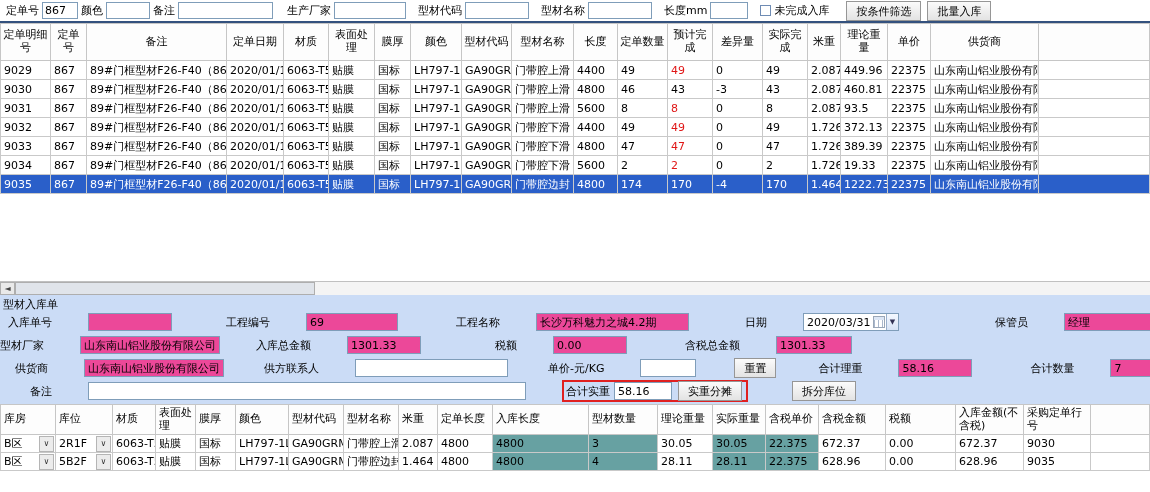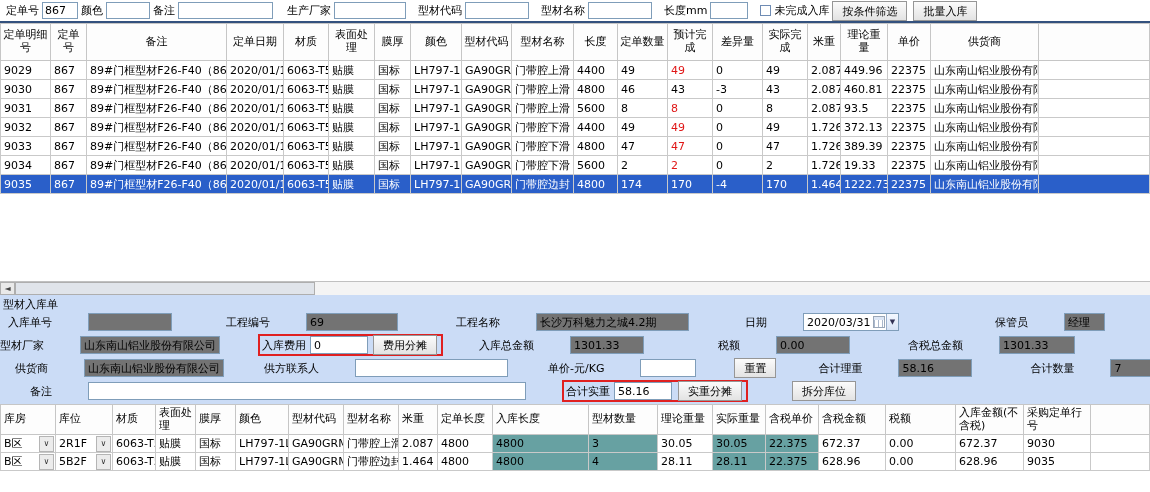--- a/index.html
+++ b/index.html
@@ -24,21 +24,21 @@
 
 .hscroll { height: 14px; display: flex; align-items: stretch; background: #f4f4f4; border-top: 1px solid #c0c0c0; }
 .hs-btn { width: 15px; background: #e9e9e9; border: 1px solid #aeaeae; font-size: 8px; line-height: 11px; text-align: center; color: #444; }
 .hs-thumb { width: 300px; background: #e0e4ea; border: 1px solid #aeaeae; }
 
 .bottom-section { background: #cbdcf6; height: 182px; padding-top: 1px; }
 .section-title { height: 14px; padding: 1px 4px 0 3px; }
 .form-row { display: flex; align-items: center; height: 22px; margin-top: 1px; gap: 32px; }
 .lbl { white-space: nowrap; }
 input.bf { height: 18px; border: 1px solid #7f9db9; background: #fff; padding: 0 3px; font-family: inherit; font-size: 11px; }
-input.ro { background: #737373; }
+input.ro { background: #ec4899; }
 .redbox { display: flex; align-items: center; border: 2px solid #e02020; height: 22px; padding: 0 4px 0 2px; }
 .date-wrap { display: flex; align-items: center; border: 1px solid #7f9db9; background: #fff; height: 18px; width: 96px; }
 .date-text { flex: 1; padding: 0 3px; }
 .cal-icon { width: 13px; height: 12px; border: 1px solid #9aa7b8; background:
   linear-gradient(#dce6f5 3px, transparent 3px),
   repeating-linear-gradient(90deg, #aab8cc 0 1px, transparent 1px 4px); margin-right: 1px; }
 .dd-btn { width: 14px; height: 16px; background: linear-gradient(#f4f8ff, #d8e4f6); border-left: 1px solid #9ab0cc; font-size: 7px; line-height: 16px; text-align: center; color: #335; }
 .blue-cb-label { color: #7fa0d0; text-align: center; }
 
 .bgrid-wrap { background: #fff; height: 76px; margin-top: 2px; overflow: hidden; }
@@ -63,21 +63,21 @@
     <span class="flbl" style="margin-left:14px">生产厂家</span>
     <input class="f" style="width: 72px;" value="">
     <span class="flbl" style="margin-left:12px">型材代码</span>
     <input class="f" style="width: 64px;" value="">
     <span class="flbl" style="margin-left:12px">型材名称</span>
     <input class="f" style="width: 64px;" value="">
     <span class="flbl" style="margin-left:12px">长度mm</span>
     <input class="f" style="width: 38px;" value="">
     <span class="cb" style="margin-left:12px"></span>
     <span class="flbl">未完成入库</span>
-    <button class="btn" style="margin-left:0">按条件筛选</button>
+    <button class="btn" style="margin-left:14px">按条件筛选</button>
     <button class="btn" style="margin-left:6px">批量入库</button>
   </div>
 
   <div class="grid-area">
     <table class="grid main-grid">
       <colgroup>
         <col style="width:50px">
           <col style="width:36px">
           <col style="width:140px">
           <col style="width:57px">
@@ -297,34 +297,29 @@
     <input class="bf ro" style="width: 92px; margin-left: 4px;" value="69">
     <span class="lbl" style="margin-left:26px">工程名称</span>
     <input class="bf ro" style="width: 162px; margin-left: 4px;" value="长沙万科魅力之城4.2期">
     <span class="lbl" style="margin-left:24px">日期</span>
     <span class="date-wrap" style="margin-left:4px">
       <span class="date-text">2020/03/31</span>
       <span class="cal-icon"></span>
       <span class="dd-btn">▼</span>
     </span>
     <span class="lbl" style="margin-left:64px">保管员</span>
-    <input class="bf ro" style="width: 41px; margin-left: 4px;" value="经理">
+    <input class="bf ro" style="width: 87px; margin-left: 4px;" value="经理">
     <span class="cb" style="margin-left:22px;background:#dce8f8"></span>
     <span class="lbl blue-cb-label" style="margin-left:4px">入库确认</span>
     <button class="btn" style="margin-left:6px">复制库房库位</button>
   </div>
 
   <div class="form-row">
     <span class="lbl" style="">型材厂家</span>
     <input class="bf ro" style="width: 140px; margin-left: 4px;" value="山东南山铝业股份有限公司">
-    <div class="redbox" style="margin-left:6px">
-      <span class="lbl">入库费用</span>
-      <input class="bf" style="width: 58px; margin-left: 4px;" value="0">
-      <button class="btn" style="margin-left:5px">费用分摊</button>
-    </div>
     <span class="lbl" style="margin-left:4px">入库总金额</span>
     <input class="bf ro" style="width: 74px; margin-left: 4px;" value="1301.33">
     <span class="lbl" style="margin-left:42px">税额</span>
     <input class="bf ro" style="width: 74px; margin-left: 4px;" value="0.00">
     <span class="lbl" style="margin-left:26px">含税总金额</span>
     <input class="bf ro" style="width: 76px; margin-left: 4px;" value="1301.33">
   </div>
 
   <div class="form-row">
     <span class="lbl" style="margin-left:15px">供货商</span>

